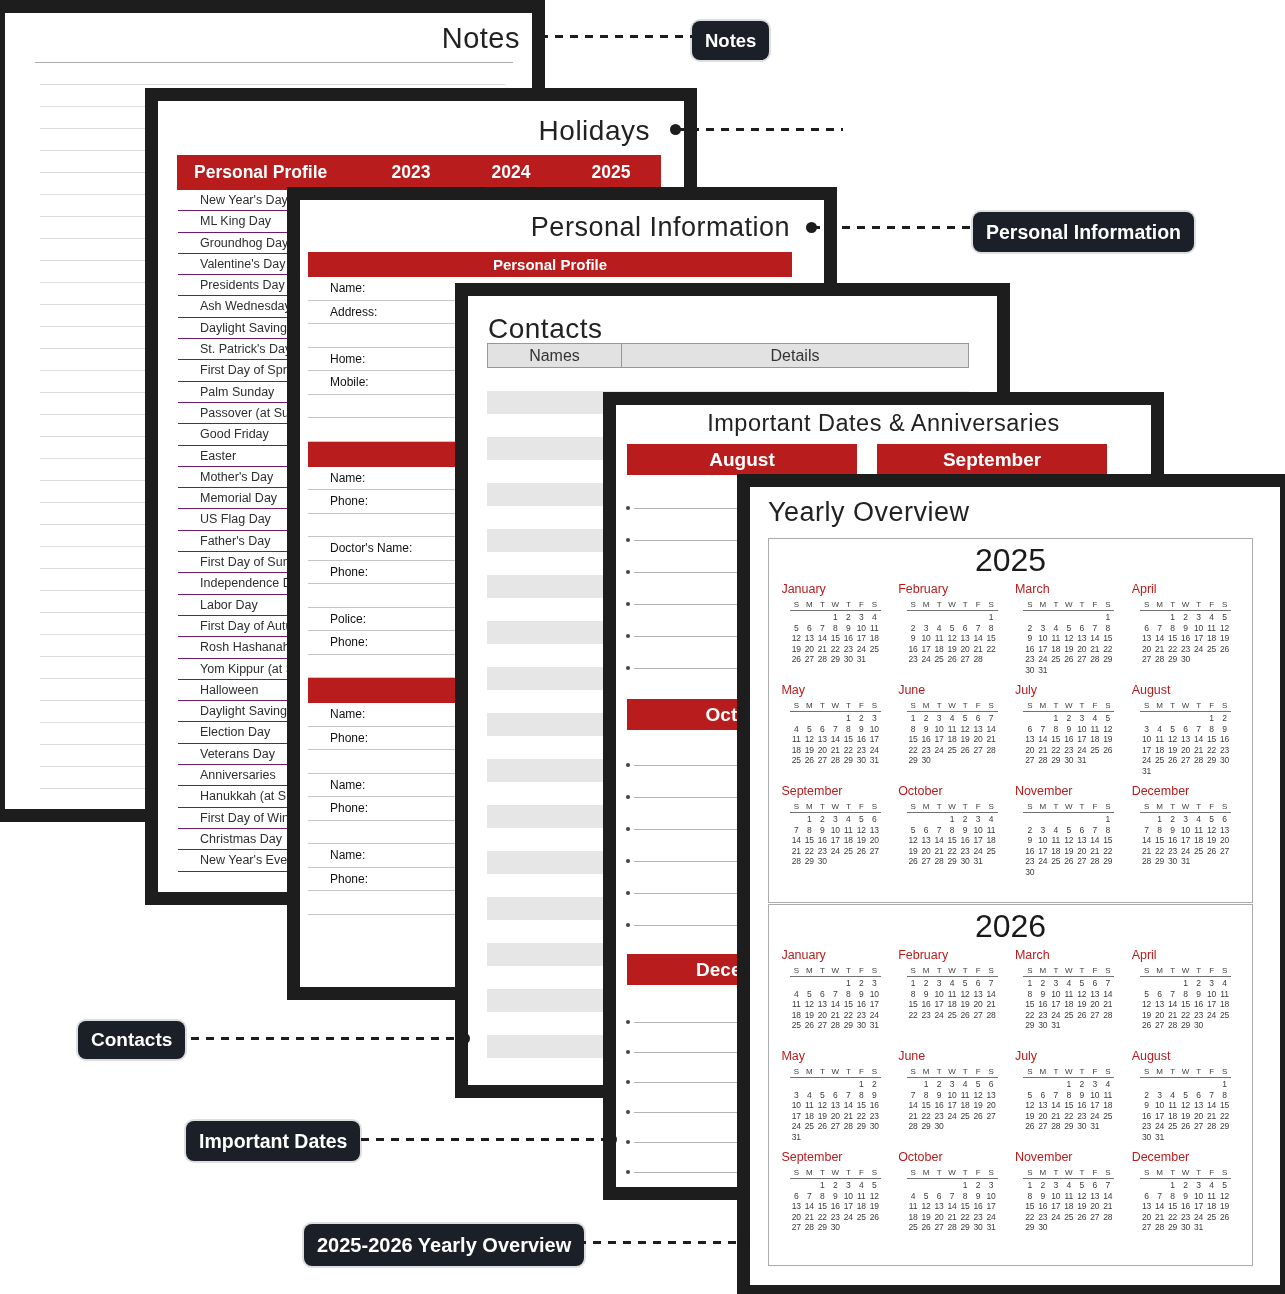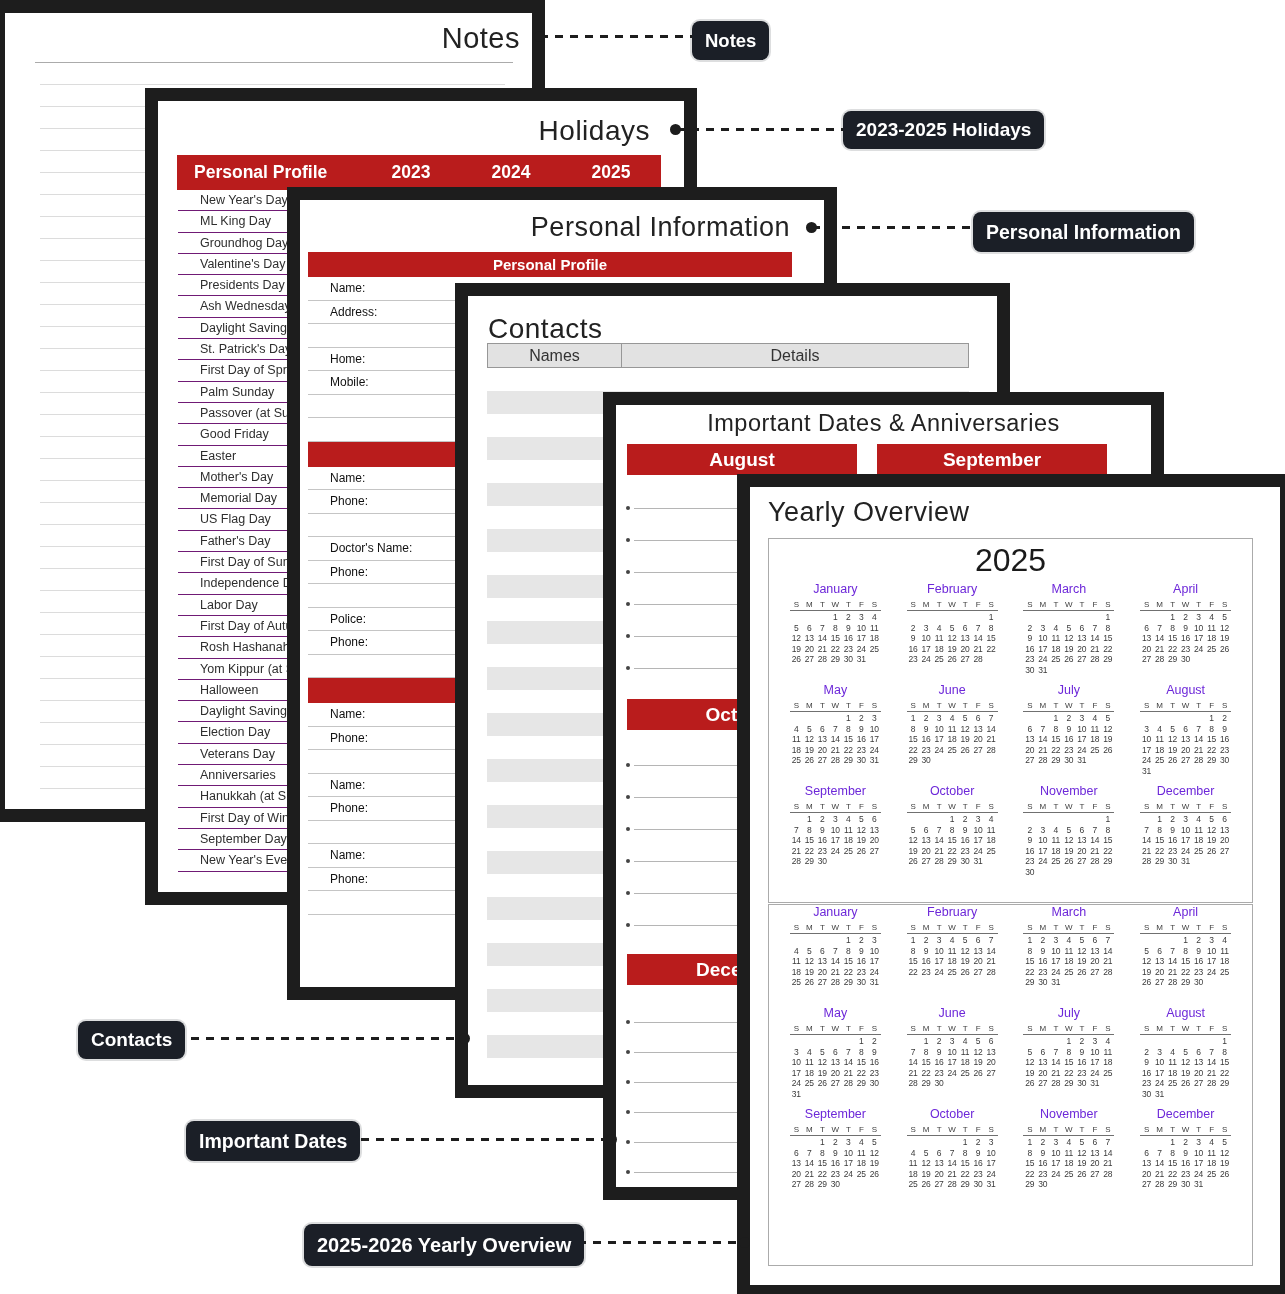--- a/index.html
+++ b/index.html
@@ -68,21 +68,21 @@
   .i-row::after { content:""; position:absolute; left:7px; right:0; top:0; border-top:1px solid #b5b5b5; }
 
   
   .yr-title { left:18px; top:10px; font-size:27px; }
   .y-box { position:absolute; left:18px; width:485px; border:1px solid #ababab; background:#fff; }
   .y-b0 { top:51px; height:365px; }
   .y-b1 { top:417px; height:362px; }
   .y-year { text-align:center; font-size:32px; color:#1a1a1a; margin-top:3px; height:40px; }
   .y-grid { display:grid; grid-template-columns:repeat(4,1fr); justify-items:center; padding:0 8px; }
   .m-block { width:108px; height:101px; }
-  .m-name { text-align:center; font-size:12.5px; color:#6d28d9; height:15px; margin-bottom:3px; }
+  .m-name { text-align:left; font-size:12.5px; color:#b91c1c; height:15px; margin-bottom:3px; }
   .m-cal { width:91px; margin:0 auto; }
   .m-wd { display:grid; grid-template-columns:repeat(7,13px); border-bottom:1px solid #707070;
           padding-bottom:1px; margin-bottom:1px; }
   .m-wd span { font-size:8px; color:#3c3c3c; text-align:center; }
   .m-days { display:grid; grid-template-columns:repeat(7,13px); grid-auto-rows:10.5px; }
   .m-days span { font-size:8.5px; color:#3a3a3a; text-align:center; line-height:10.5px; }
 
   
   .connector { position:absolute; height:3px; z-index:35;
                background:repeating-linear-gradient(90deg,#1d1d1d 0 8px,transparent 8px 15px); }
@@ -182,21 +182,21 @@
         <div class="h-row"><span>First Day of Autumn</span></div>
         <div class="h-row"><span>Rosh Hashanah (at Sundown)</span></div>
         <div class="h-row"><span>Yom Kippur (at Sundown)</span></div>
         <div class="h-row"><span>Halloween</span></div>
         <div class="h-row"><span>Daylight Savings</span></div>
         <div class="h-row"><span>Election Day</span></div>
         <div class="h-row"><span>Veterans Day</span></div>
         <div class="h-row"><span>Anniversaries</span></div>
         <div class="h-row"><span>Hanukkah (at Sundown)</span></div>
         <div class="h-row"><span>First Day of Winter</span></div>
-        <div class="h-row"><span>September Day</span></div>
+        <div class="h-row"><span>Christmas Day</span></div>
         <div class="h-row"><span>New Year's Eve</span></div>
       </div>
   </div>
 
   <div class="page page-personal">
     <div class="pg-title per-title">Personal Information</div>
     <div class="per-blocks" id="personal-blocks">
         <div class="p-bar graybar">
           <span>Personal Profile</span>
         </div>
@@ -924,20 +924,21 @@
                   <span>28</span>
                   <span>29</span>
                   <span>30</span>
                   <span>31</span>
                 </div>
               </div>
             </div>
           </div>
         </div>
         <div class="y-box y-b1">
+          <div class="y-year">2026</div>
           <div class="y-grid">
             <div class="m-block">
               <div class="m-name">January</div>
               <div class="m-cal">
                 <div class="m-wd">
                   <span>S</span>
                   <span>M</span>
                   <span>T</span>
                   <span>W</span>
                   <span>T</span>
@@ -1539,23 +1540,20 @@
   <div class="connector cn-4">
       <span class="dot dot-right"></span>
     </div>
   <div class="connector cn-5">
       <span class="dot dot-right"></span>
     </div>
 
   <div class="callout co-0">
       <span>Notes</span>
     </div>
-  <div class="callout co-1">
-      <span>2023-2025 Holidays</span>
-    </div>
   <div class="callout co-2">
       <span>Personal Information</span>
     </div>
   <div class="callout co-3">
       <span>Contacts</span>
     </div>
   <div class="callout co-4">
       <span>Important Dates</span>
     </div>
   <div class="callout co-5">

